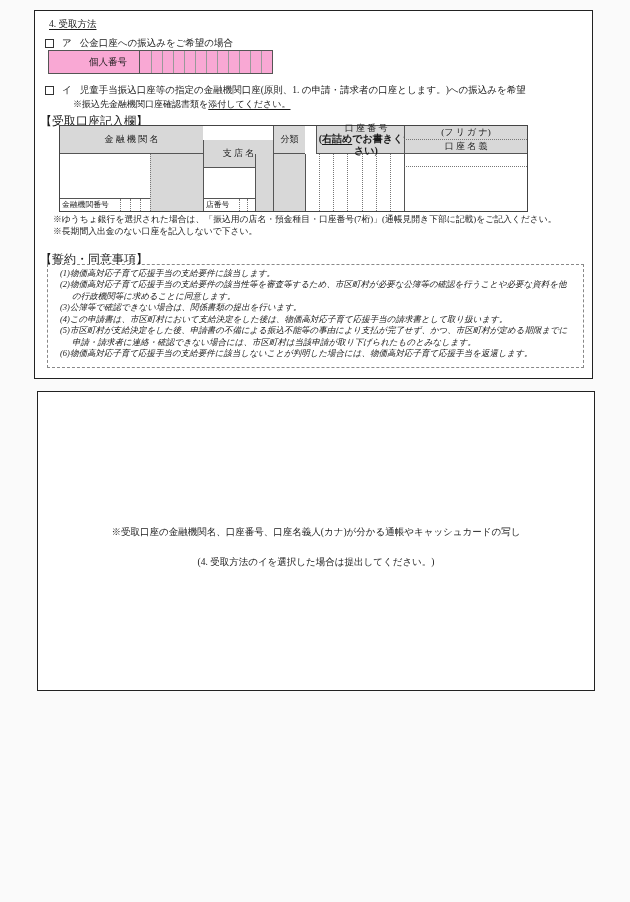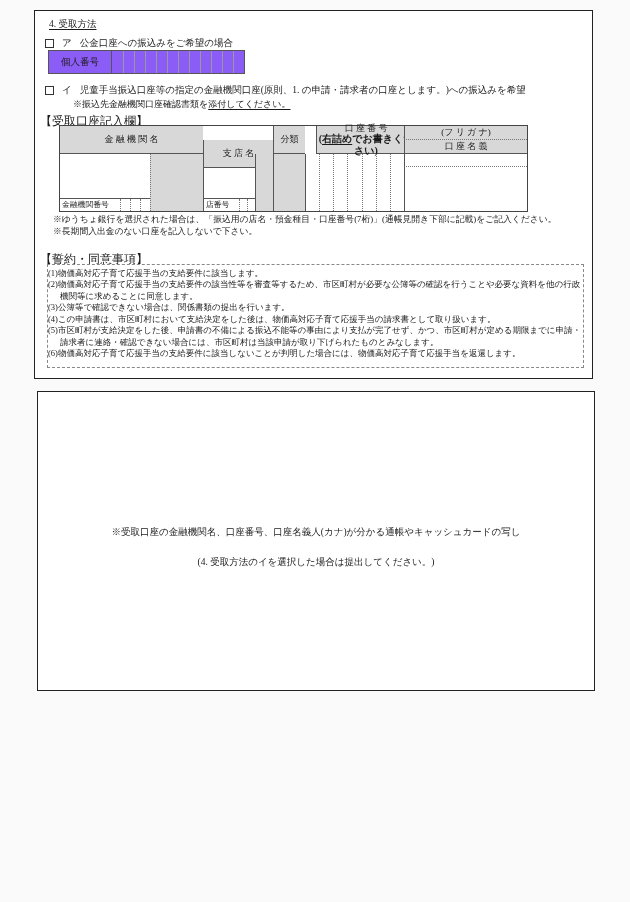--- a/index.html
+++ b/index.html
@@ -16,21 +16,21 @@
   #page2{left:37px;top:391px;width:558px;height:300px;}
   .abs{position:absolute;}
   .u{text-decoration:underline;text-underline-offset:2px;}
   .sec-title{font-size:9.5px;}
   .opt-row{font-size:9.5px;display:flex;align-items:center;gap:8px;white-space:nowrap;}
   .checkbox{
     display:inline-block;width:7px;height:7px;border:1px solid #333;
     background:#fff;flex:0 0 auto;
   }
   
-  .pn-table{display:flex;border:1px solid #555;height:22px;background:#8b5cf6;}
+  .pn-table{display:flex;border:1px solid #555;height:22px;background:#f9a8d4;padding-left:28px;}
   .pn-label{width:62px;display:flex;align-items:center;justify-content:center;font-size:9.5px;}
   .pn-cells{display:flex;border-left:1px solid #555;}
   .pn-cells>div{width:11px;height:22px;box-sizing:border-box;}
   .pn-cells>div + div{border-left:1px solid #999;}
   .note{font-size:8.8px;white-space:nowrap;}
   .bracket-title{font-size:12px;}
   
   .acct-table{width:467px;height:85px;border:1px solid #444;position:relative;background:#fff;}
   .tc{position:absolute;box-sizing:border-box;font-size:9px;display:flex;align-items:center;justify-content:center;text-align:center;line-height:1.15;}
   .tc.hdr{background:#d8d8d8;}
@@ -45,21 +45,21 @@
   .code-label{font-size:7.8px;padding:0 2px;white-space:nowrap;}
   .cells{display:flex;height:100%;flex:1;}
   .cells>div{flex:1;height:100%;box-sizing:border-box;}
   .cells>div + div{border-left:1px dotted #777;}
   .cells7{position:absolute;inset:0;display:flex;}
   .cells7>div{flex:1;box-sizing:border-box;}
   .cells7>div + div{border-left:1px dotted #777;}
   
   .pledge-box{
     border:1px dashed #888;box-sizing:border-box;
-    padding:3px 0;background:#fff;
+    padding:3px 12px;background:#fff;font-style:italic;
   }
   .pledge-item{font-size:8.5px;line-height:1.35;padding-left:12px;text-indent:-12px;white-space:normal;}
   
   .center-line{left:0;width:100%;text-align:center;font-size:9.5px;white-space:nowrap;}
 </style>
 </head>
 <body>
 
 <div class="page" id="page1">
 

